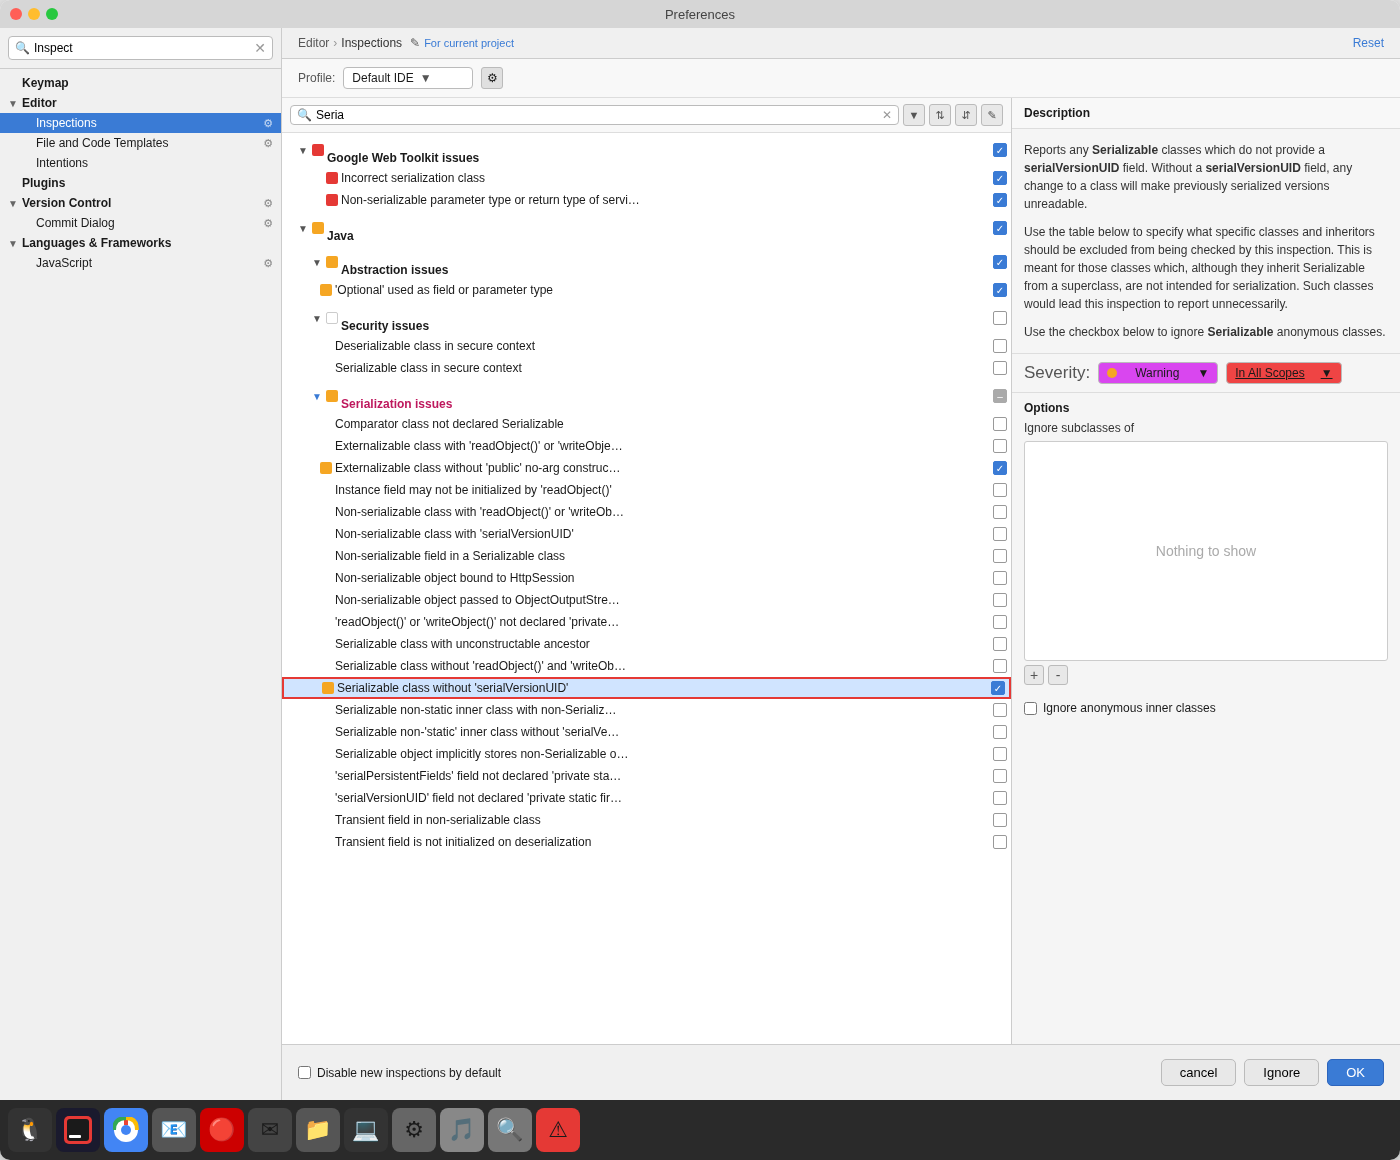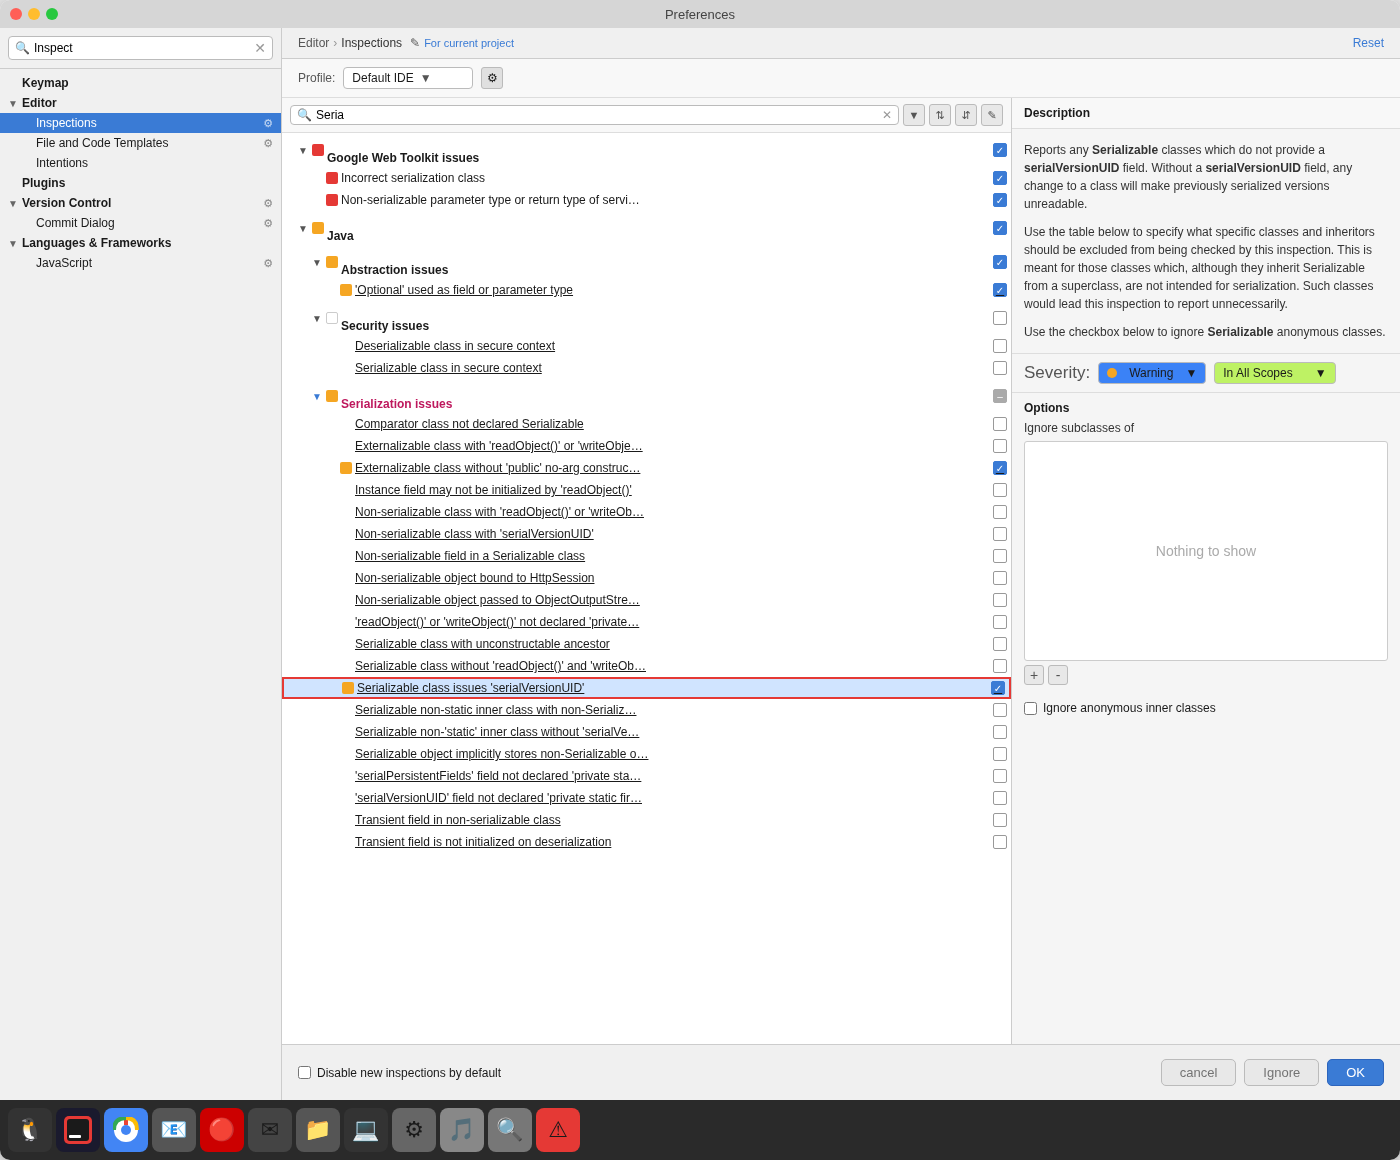--- a/index.html
+++ b/index.html
@@ -70,50 +70,50 @@
     .insp-row { display: flex; align-items: center; padding: 2px 4px; cursor: pointer; min-height: 22px; }
     .insp-row.selected { background: #c8d8f8; border: 1px solid #e53935; }
     .insp-row .arrow { width: 14px; font-size: 10px; color: #555; flex-shrink: 0; }
     .insp-row .color-dot { width: 12px; height: 12px; border-radius: 2px; flex-shrink: 0; margin-right: 3px; }
     .insp-row .row-label { flex: 1; font-size: 12px; overflow: hidden; text-overflow: ellipsis; white-space: nowrap; }
     .insp-row .checkbox { width: 14px; height: 14px; border: 1px solid #999; border-radius: 2px; flex-shrink: 0; display: flex; align-items: center; justify-content: center; font-size: 10px; }
     .checkbox.checked { background: #3a7bd5; border-color: #3a7bd5; color: white; }
     .checkbox.checked-partial { background: #aaa; border-color: #aaa; color: white; }
     .indent-l1 { padding-left: 16px; }
     .indent-l2 { padding-left: 30px; }
-    .indent-l3 { padding-left: 44px; text-decoration: underline; }
+    .indent-l3 { padding-left: 24px; }
 
     
     .description-panel { flex: 1; display: flex; flex-direction: column; overflow: hidden; }
     .desc-header { padding: 8px 12px; font-size: 12px; font-weight: 600; border-bottom: 1px solid #ddd; background: #f8f8f8; }
     .desc-body { padding: 12px; font-size: 12px; line-height: 1.5; color: #333; border-bottom: 1px solid #ddd; flex-shrink: 0; overflow-y: auto; max-height: 370px; }
     .desc-body b { font-weight: 700; }
 
     .severity-row { padding: 8px 12px; display: flex; align-items: center; gap: 8px; border-bottom: 1px solid #ddd; flex-shrink: 0; }
     .severity-label { font-size: 17px; color: #555; }
-    .severity-select { display: flex; align-items: center; background: #3b82f6; border: 1px solid #bbb; border-radius: 4px; padding: 3px 8px; gap: 12px; font-size: 12px; cursor: pointer; }
+    .severity-select { display: flex; align-items: center; background: #d946ef; border: 1px solid #bbb; border-radius: 4px; padding: 3px 8px; gap: 18px; font-size: 12px; cursor: pointer; }
     .warning-dot { width: 10px; height: 10px; border-radius: 50%; background: #f5a623; flex-shrink: 0; }
-    .scope-select { display: flex; align-items: center; background: #bef264; border: 1px solid #bbb; border-radius: 4px; padding: 3px 8px; gap: 22px; font-size: 12px; cursor: pointer; }
+    .scope-select { display: flex; align-items: center; background: #ef4444; border: 1px solid #bbb; border-radius: 4px; padding: 3px 8px; gap: 16px; font-size: 12px; cursor: pointer; text-decoration: underline; }
 
     .options-section { padding: 8px 12px; flex-shrink: 0; }
     .options-title { font-size: 12px; font-weight: 600; margin-bottom: 6px; }
     .ignore-title { font-size: 12px; margin-bottom: 6px; color: #333; }
     .ignore-box { border: 1px solid #ccc; border-radius: 3px; background: white; height: 220px; display: flex; align-items: center; justify-content: center; }
     .nothing-text { color: #aaa; font-size: 14px; }
     .add-remove-row { display: flex; gap: 4px; padding: 4px 0; }
     .icon-btn { width: 20px; height: 20px; border: 1px solid #bbb; border-radius: 3px; background: #e8e8e8; display: flex; align-items: center; justify-content: center; cursor: pointer; font-size: 14px; color: #555; }
 
     .ignore-anon-row { padding: 4px 12px; display: flex; align-items: center; gap: 6px; flex-shrink: 0; }
     .ignore-anon-row input[type=checkbox] { margin: 0; }
 
     
     .bottom-bar { height: 56px; background: #f0f0f0; border-top: 1px solid #ccc; display: flex; align-items: center; padding: 0 16px; flex-shrink: 0; }
     .disable-new-row { display: flex; align-items: center; gap: 6px; font-size: 12px; }
     .bottom-actions { margin-left: auto; display: flex; gap: 8px; }
-    .btn { padding: 5px 18px; border-radius: 5px; font-size: 13px; cursor: pointer; border: 1px solid #bbb; background: #e8e8e8; color: #737373; }
+    .btn { padding: 5px 18px; border-radius: 5px; font-size: 13px; cursor: pointer; border: 1px solid #bbb; background: #e8e8e8; color: #000000; }
     .btn-primary { background: #3a7bd5; color: white; border-color: #2d65bd; }
 
     
     .taskbar { height: 60px; background: #2a2a2a; display: flex; align-items: center; padding: 0 8px; gap: 4px; flex-shrink: 0; }
     .taskbar-icon { width: 44px; height: 44px; border-radius: 8px; display: flex; align-items: center; justify-content: center; font-size: 22px; cursor: pointer; flex-shrink: 0; }
 
     
     .color-red { background: #e53935; }
     .color-yellow { background: #f5a623; }
 
@@ -380,21 +380,21 @@
             <div class="insp-row indent-l3">
               <span class="arrow"></span>
               <span class="color-dot" style="background:transparent;"></span>
               <span class="row-label">Serializable class without 'readObject()' and 'writeOb…</span>
               <span class="checkbox"></span>
             </div>
 
             <div class="insp-row indent-l3 selected" style="border:2px solid #e53935;background:#d0e4ff;">
               <span class="arrow"></span>
               <span class="color-dot color-yellow"></span>
-              <span class="row-label">Serializable class issues 'serialVersionUID'</span>
+              <span class="row-label">Serializable class without 'serialVersionUID'</span>
               <span class="checkbox checked">
                   <span class="checkmark"></span>
                 </span>
             </div>
             <div class="insp-row indent-l3">
               <span class="arrow"></span>
               <span class="color-dot" style="background:transparent;"></span>
               <span class="row-label">Serializable non-static inner class with non-Serializ…</span>
               <span class="checkbox"></span>
             </div>

